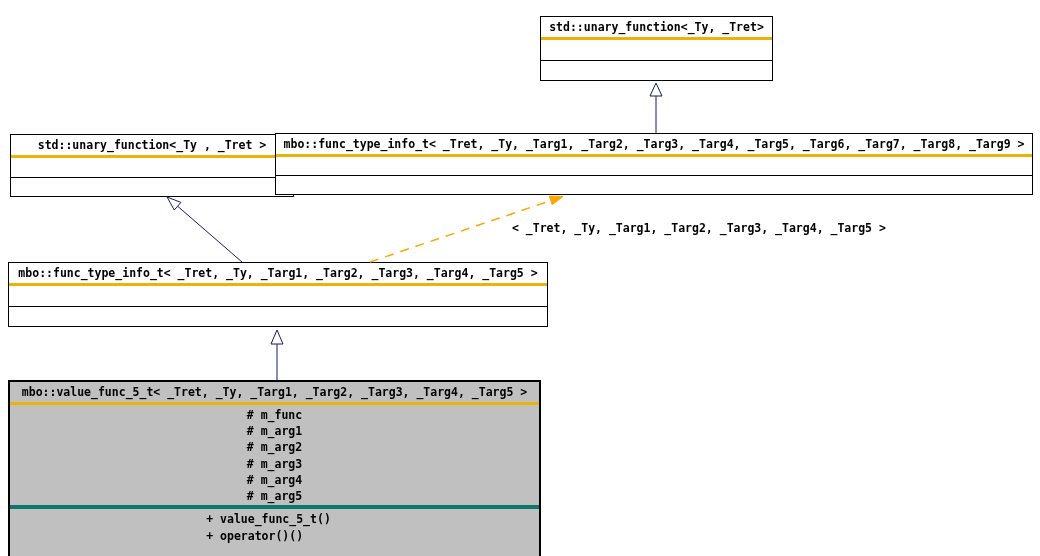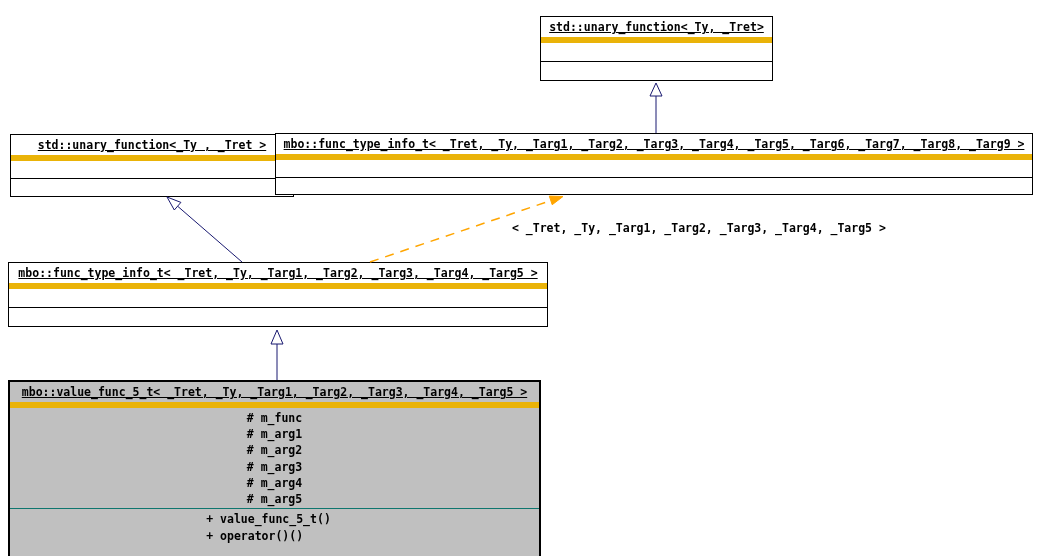--- a/index.html
+++ b/index.html
@@ -19,36 +19,35 @@
     display: flex;
     flex-direction: column;
     border: 1px solid #000000;
     background: #ffffff;
     box-sizing: border-box;
     text-align: center;
   }
   .node .nt {
     height: 20px;
     line-height: 20px;
-    border-bottom: 6px solid #eab308;
+    border-bottom: 3px solid #eab308;
     white-space: nowrap;
     overflow: hidden;
     flex: 0 0 auto;
-    text-decoration: underline;
   }
   .node .nc { flex: 1 1 auto; border-bottom: 1px solid #000000; }
   .node .nc:last-child { border-bottom: none; }
 
   .node.selected {
     background: #c0c0c0;
     border-width: 2px;
   }
   .node.selected .nt { background: #c0c0c0; }
   .compartment {
-    border-bottom: 1px solid #0f766e;
+    border-bottom: 4px solid #0f766e;
     text-align: center;
     overflow: hidden;
   }
   .compartment:last-child { border-bottom: none; }
   .members { padding: 2px 0 1px 0; }
   .methods { padding: 2px 12px 2px 0; }
   .tblock { display: inline-block; text-align: left; }
   .mrow { line-height: 16.2px; white-space: nowrap; }
   .fnrow { line-height: 17px; white-space: nowrap; }
 

